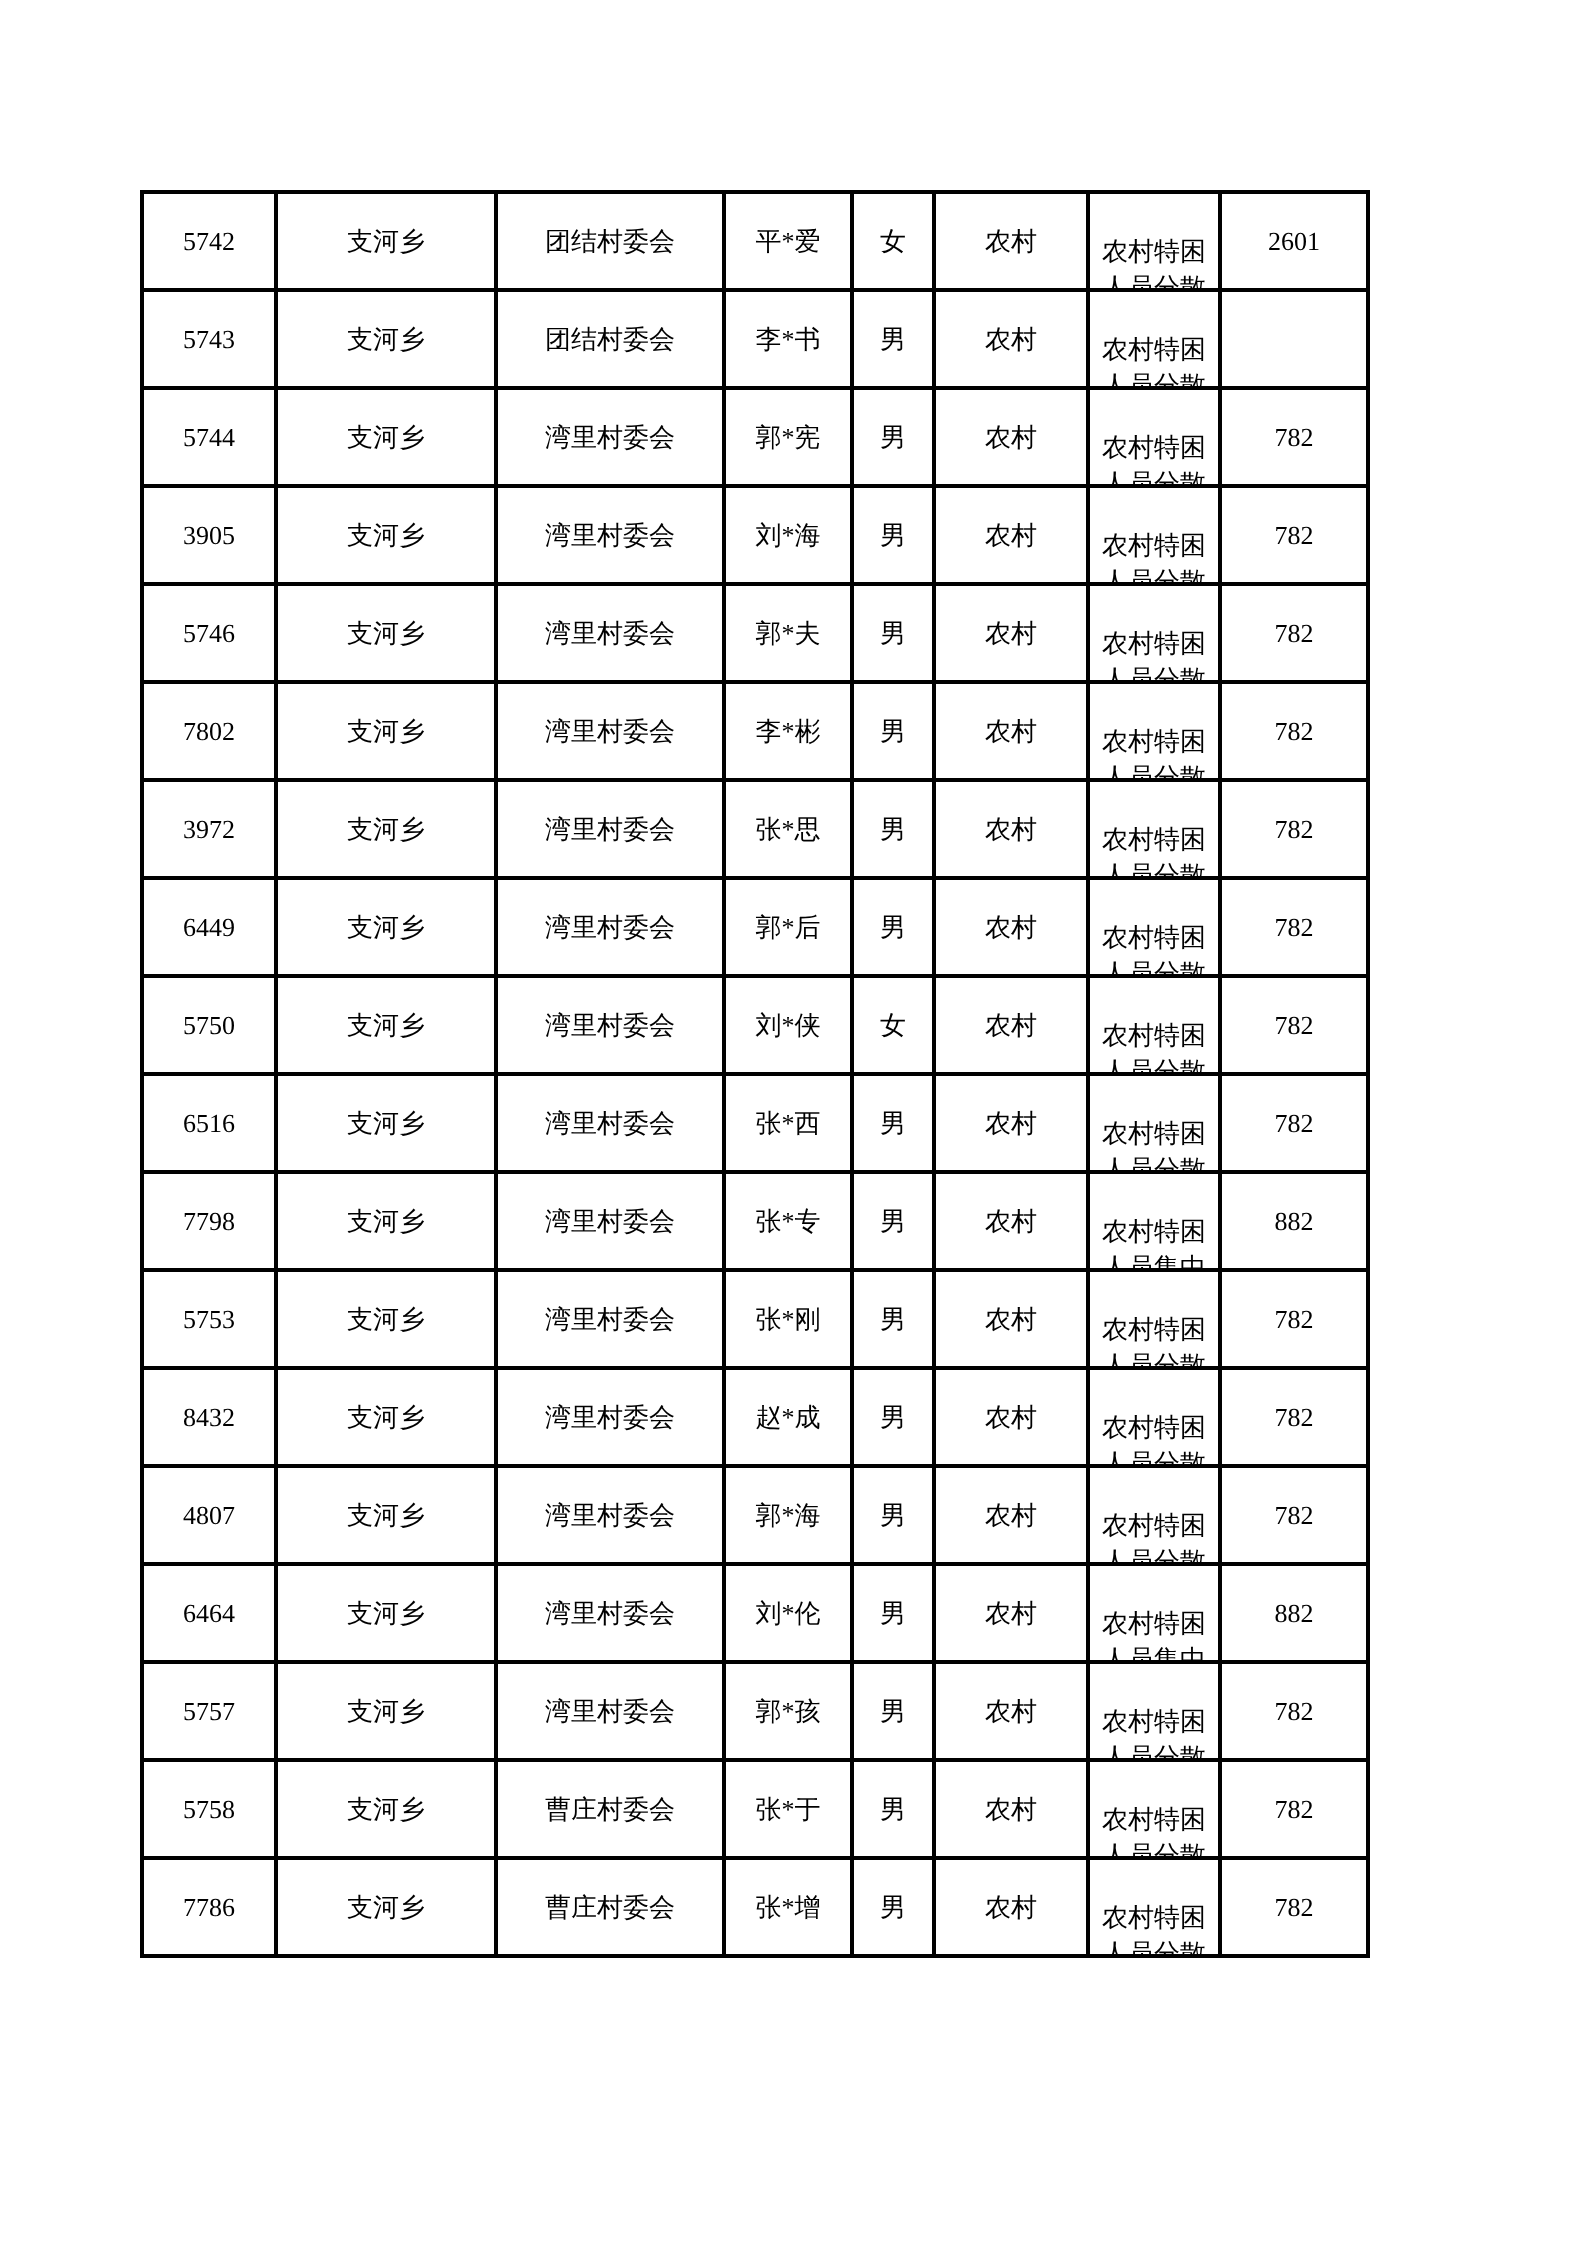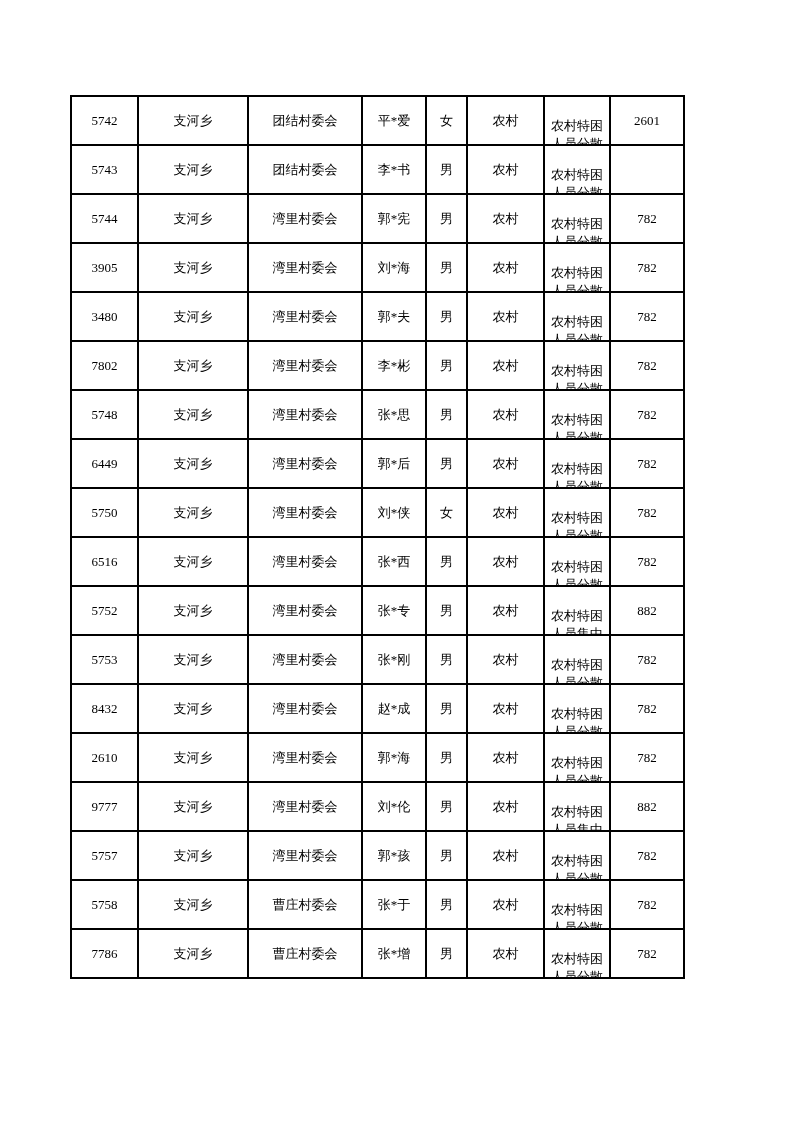--- a/index.html
+++ b/index.html
@@ -101,21 +101,21 @@
     <td>湾里村委会</td>
     <td>刘*海</td>
     <td>男</td>
     <td>农村</td>
     <td class="support-cell">
       <div class="support-clip">农村特困人员分散供养</div>
     </td>
     <td>782</td>
   </tr>
         <tr>
-    <td>3480</td>
+    <td>5746</td>
     <td>支河乡</td>
     <td>湾里村委会</td>
     <td>郭*夫</td>
     <td>男</td>
     <td>农村</td>
     <td class="support-cell">
       <div class="support-clip">农村特困人员分散供养</div>
     </td>
     <td>782</td>
   </tr>
@@ -125,21 +125,21 @@
     <td>湾里村委会</td>
     <td>李*彬</td>
     <td>男</td>
     <td>农村</td>
     <td class="support-cell">
       <div class="support-clip">农村特困人员分散供养</div>
     </td>
     <td>782</td>
   </tr>
         <tr>
-    <td>5748</td>
+    <td>3972</td>
     <td>支河乡</td>
     <td>湾里村委会</td>
     <td>张*思</td>
     <td>男</td>
     <td>农村</td>
     <td class="support-cell">
       <div class="support-clip">农村特困人员分散供养</div>
     </td>
     <td>782</td>
   </tr>
@@ -173,21 +173,21 @@
     <td>湾里村委会</td>
     <td>张*西</td>
     <td>男</td>
     <td>农村</td>
     <td class="support-cell">
       <div class="support-clip">农村特困人员分散供养</div>
     </td>
     <td>782</td>
   </tr>
         <tr>
-    <td>5752</td>
+    <td>7798</td>
     <td>支河乡</td>
     <td>湾里村委会</td>
     <td>张*专</td>
     <td>男</td>
     <td>农村</td>
     <td class="support-cell">
       <div class="support-clip">农村特困人员集中供养</div>
     </td>
     <td>882</td>
   </tr>
@@ -209,33 +209,33 @@
     <td>湾里村委会</td>
     <td>赵*成</td>
     <td>男</td>
     <td>农村</td>
     <td class="support-cell">
       <div class="support-clip">农村特困人员分散供养</div>
     </td>
     <td>782</td>
   </tr>
         <tr>
-    <td>2610</td>
+    <td>4807</td>
     <td>支河乡</td>
     <td>湾里村委会</td>
     <td>郭*海</td>
     <td>男</td>
     <td>农村</td>
     <td class="support-cell">
       <div class="support-clip">农村特困人员分散供养</div>
     </td>
     <td>782</td>
   </tr>
         <tr>
-    <td>9777</td>
+    <td>6464</td>
     <td>支河乡</td>
     <td>湾里村委会</td>
     <td>刘*伦</td>
     <td>男</td>
     <td>农村</td>
     <td class="support-cell">
       <div class="support-clip">农村特困人员集中供养</div>
     </td>
     <td>882</td>
   </tr>

